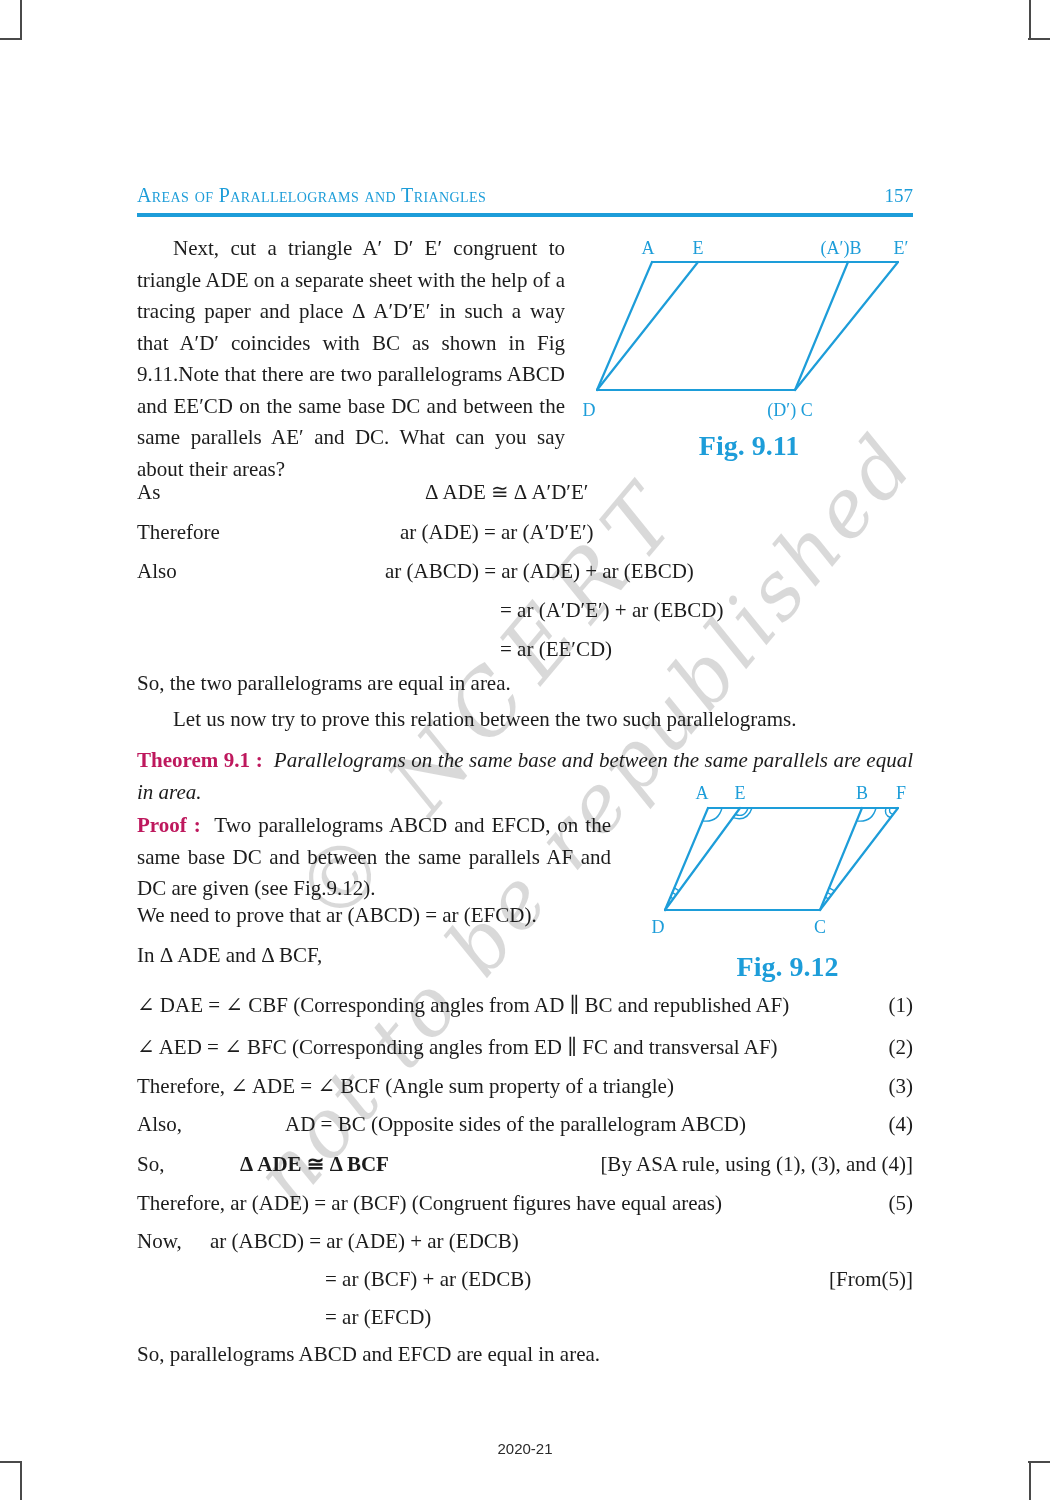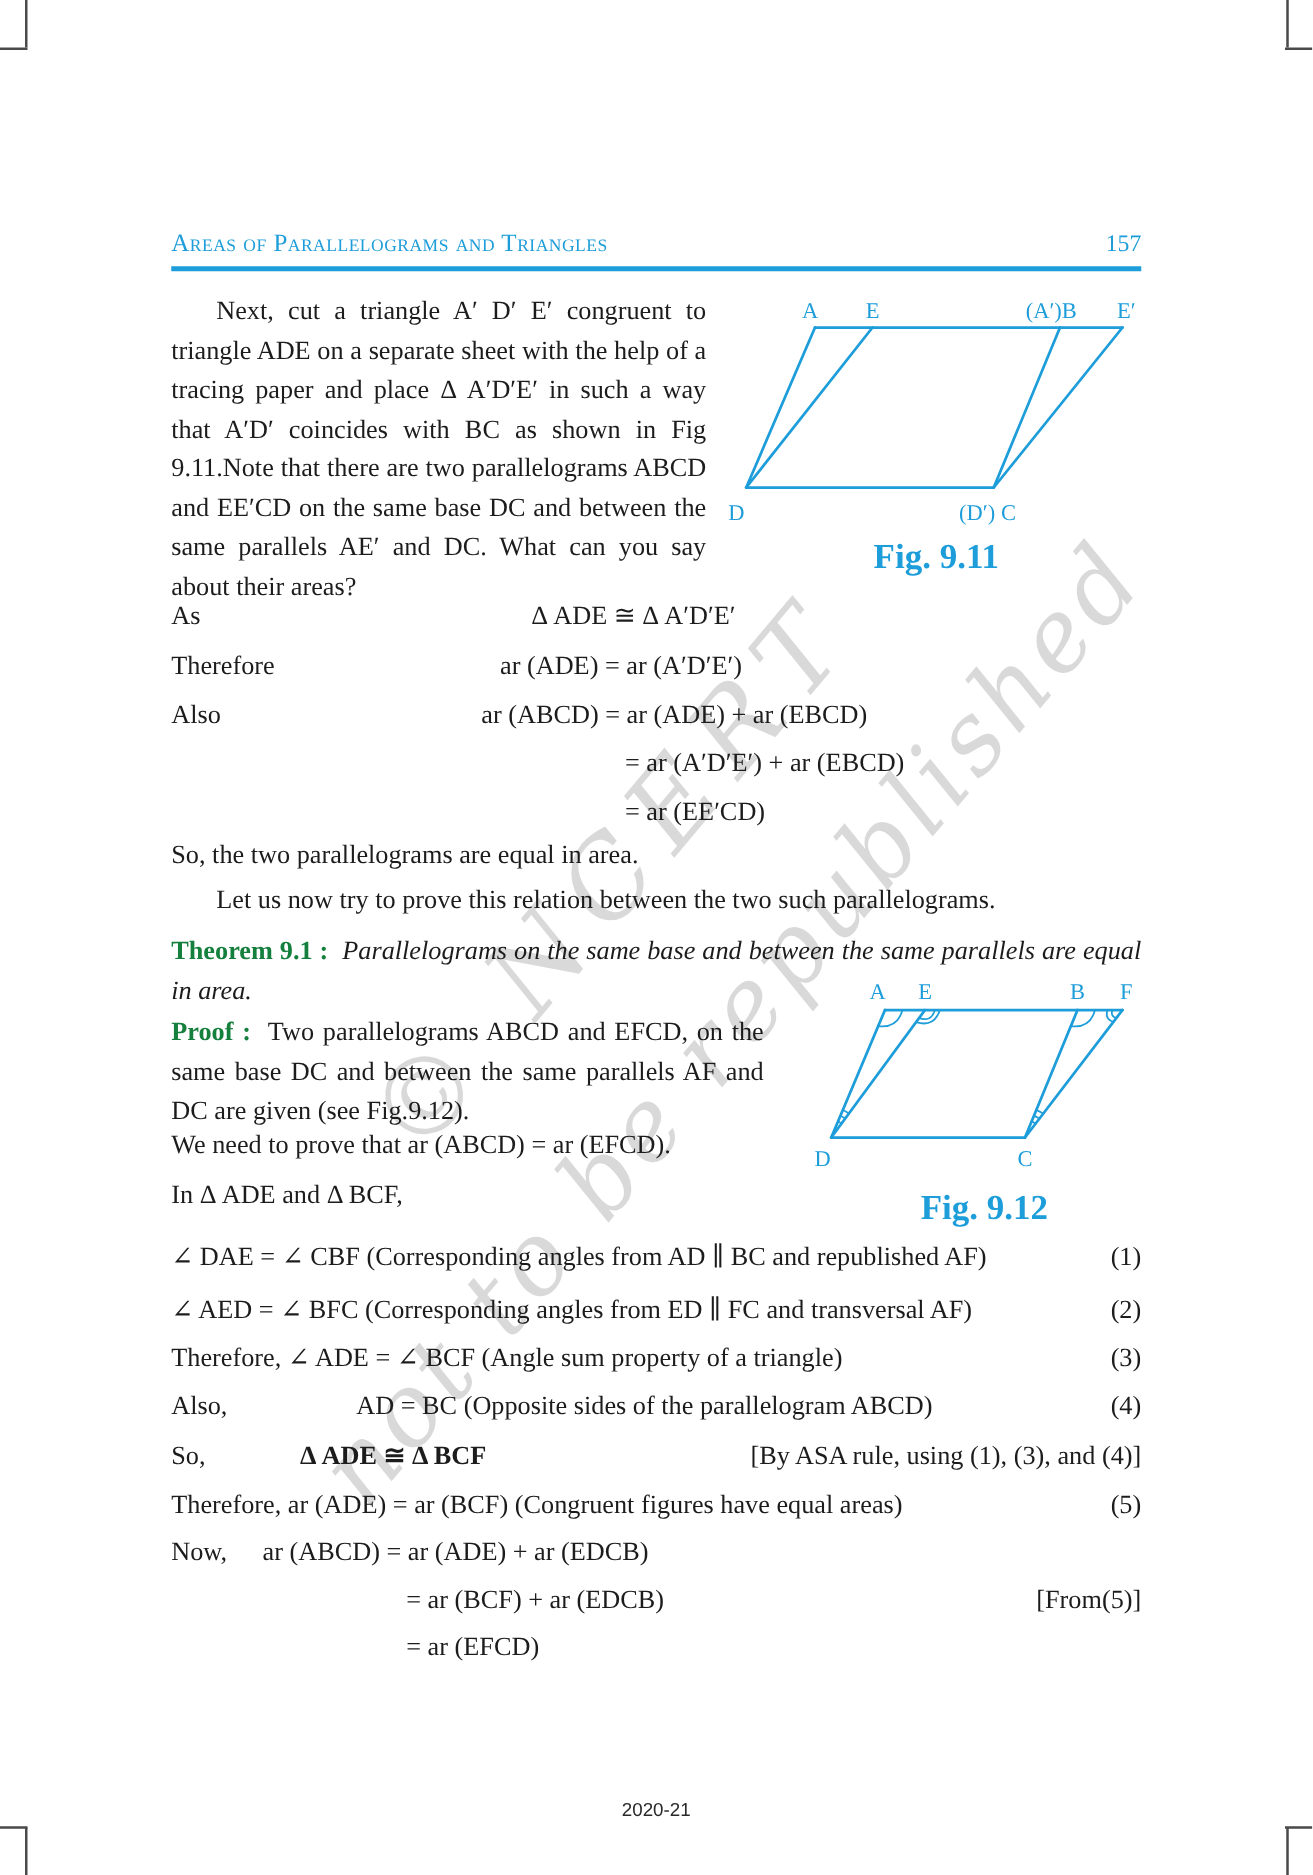--- a/index.html
+++ b/index.html
@@ -29,21 +29,21 @@
   .fln{stroke:#1d9dd9;stroke-width:2.2;fill:none;stroke-linejoin:round;stroke-linecap:round;}
   .fln2{stroke:#1d9dd9;stroke-width:1.4;fill:none;stroke-linecap:round;}
   .erow,.srow{position:absolute;left:0;width:776px;height:34px;font-size:21px;}
   .erow .label,.srow .label{position:absolute;left:0;top:0;}
   .erow .eq,.srow .eq{position:absolute;top:0;white-space:nowrap;}
   .srow .ref{position:absolute;right:0;top:0;white-space:nowrap;}
   .line{position:absolute;left:0;width:776px;font-size:21px;}
   .indent{text-indent:36px;}
   .theorem{position:absolute;top:744px;left:0;width:776px;font-size:21px;line-height:32px;
            font-style:italic;text-align:justify;}
-  .lead{color:#15803d;font-weight:bold;font-style:normal;}
+  .lead{color:#be185d;font-weight:bold;font-style:normal;}
   .proofp{position:absolute;top:810px;left:0;width:474px;font-size:21px;line-height:31.5px;text-align:justify;}
   .footer{position:absolute;top:1440px;left:0;width:1050px;text-align:center;z-index:1;
           font-family:"Liberation Sans",sans-serif;font-size:15px;color:#2a2a2a;}
 </style>
 </head>
 <body>
 
 <div class="page">
 
   <div class="crop" style="left:20px;top:0;width:1.5px;height:38px;"></div>
@@ -181,18 +181,21 @@
       <span class="label">Now,</span>
       <span class="eq" style="left:73px;">ar (ABCD) = ar (ADE) + ar (EDCB)</span>
     </div>
     <div class="srow" style="top:1267px;">
       <span class="eq" style="left:188px;">= ar (BCF) + ar (EDCB)</span>
       <span class="ref">[From(5)]</span>
     </div>
     <div class="srow" style="top:1305px;">
       <span class="eq" style="left:188px;">= ar (EFCD)</span>
     </div>
+    <div class="srow" style="top:1342px;">
+      <span class="eq" style="left:0;">So, parallelograms ABCD and EFCD are equal in area.</span>
+    </div>
 
   </div>
 
   <div class="footer">2020-21</div>
 
 </div>
 
 </body></html>

